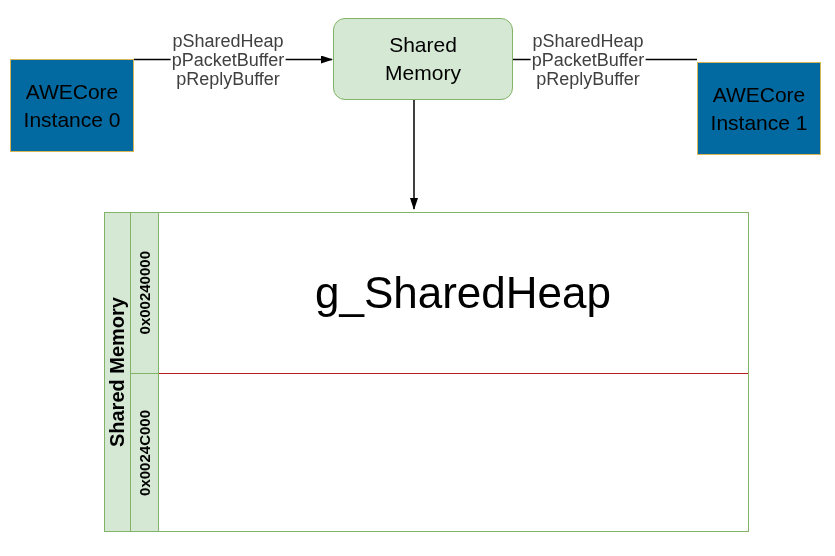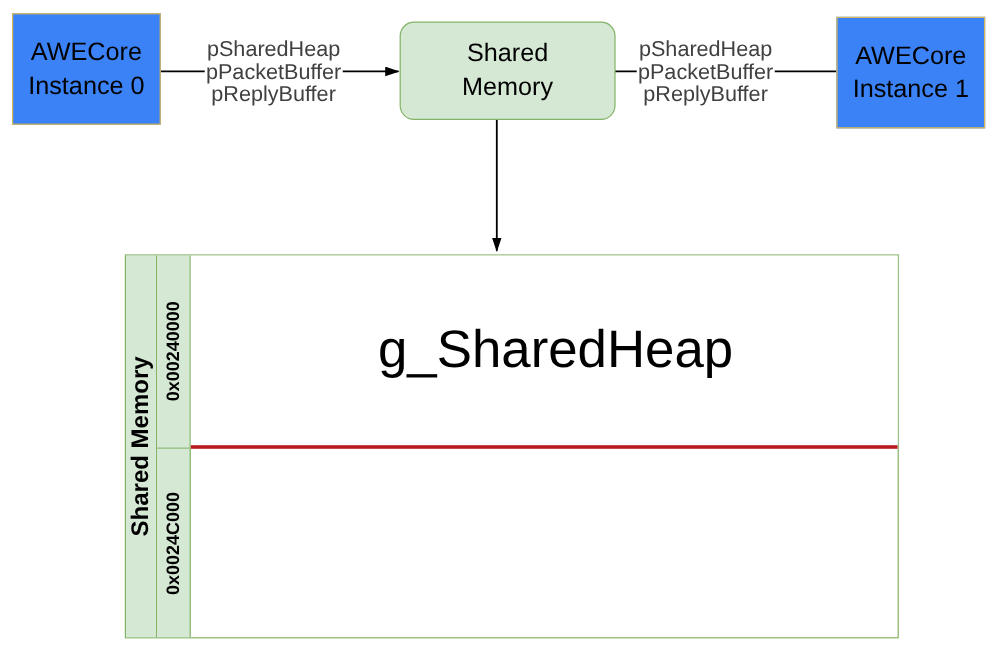--- a/index.html
+++ b/index.html
@@ -29,22 +29,23 @@
     align-items: center;
     justify-content: center;
     text-align: center;
     box-sizing: border-box;
     white-space: pre-line;
     color: #000000;
     font-size: 21px;
     line-height: 28px;
   }
   .yellow-node {
-    background: #3b82f6;
+    background: #0369a1;
     border: 1.5px solid #D6B656;
+    margin-top: 48px;
   }
   #instance0 { left: 10px;  top: 11px; width: 124px; height: 93px; }
   #instance1 { left: 697px; top: 14px; width: 124px; height: 93px; }
   #shared-memory-node {
     left: 333px; top: 18px; width: 180px; height: 82px;
     background: #D5E8D4;
     border: 1.5px solid #82B366;
     border-radius: 12px;
   }
   
@@ -90,21 +91,21 @@
     border-right: 1px solid #82B366;
   }
   .addr-top  { grid-row: 1; border-bottom: 1px solid #82B366; }
   .addr-bot  { grid-row: 2; }
   .name-cell {
     grid-column: 3;
     background: #ffffff;
     font-size: 44px;
     color: #000000;
   }
-  .name-top { grid-row: 1; border-bottom: 3px solid #b91c1c; padding-left: 19px; }
+  .name-top { grid-row: 1; border-bottom: 1px solid #b91c1c; padding-left: 19px; }
   .name-bot { grid-row: 2; }
   .vtext {
     writing-mode: vertical-rl;
     transform: rotate(180deg);
     font-weight: bold;
     color: #000000;
     white-space: nowrap;
   }
   .lane-header .vtext { font-size: 20px; }
   .addr-cell  .vtext { font-size: 15px; }

